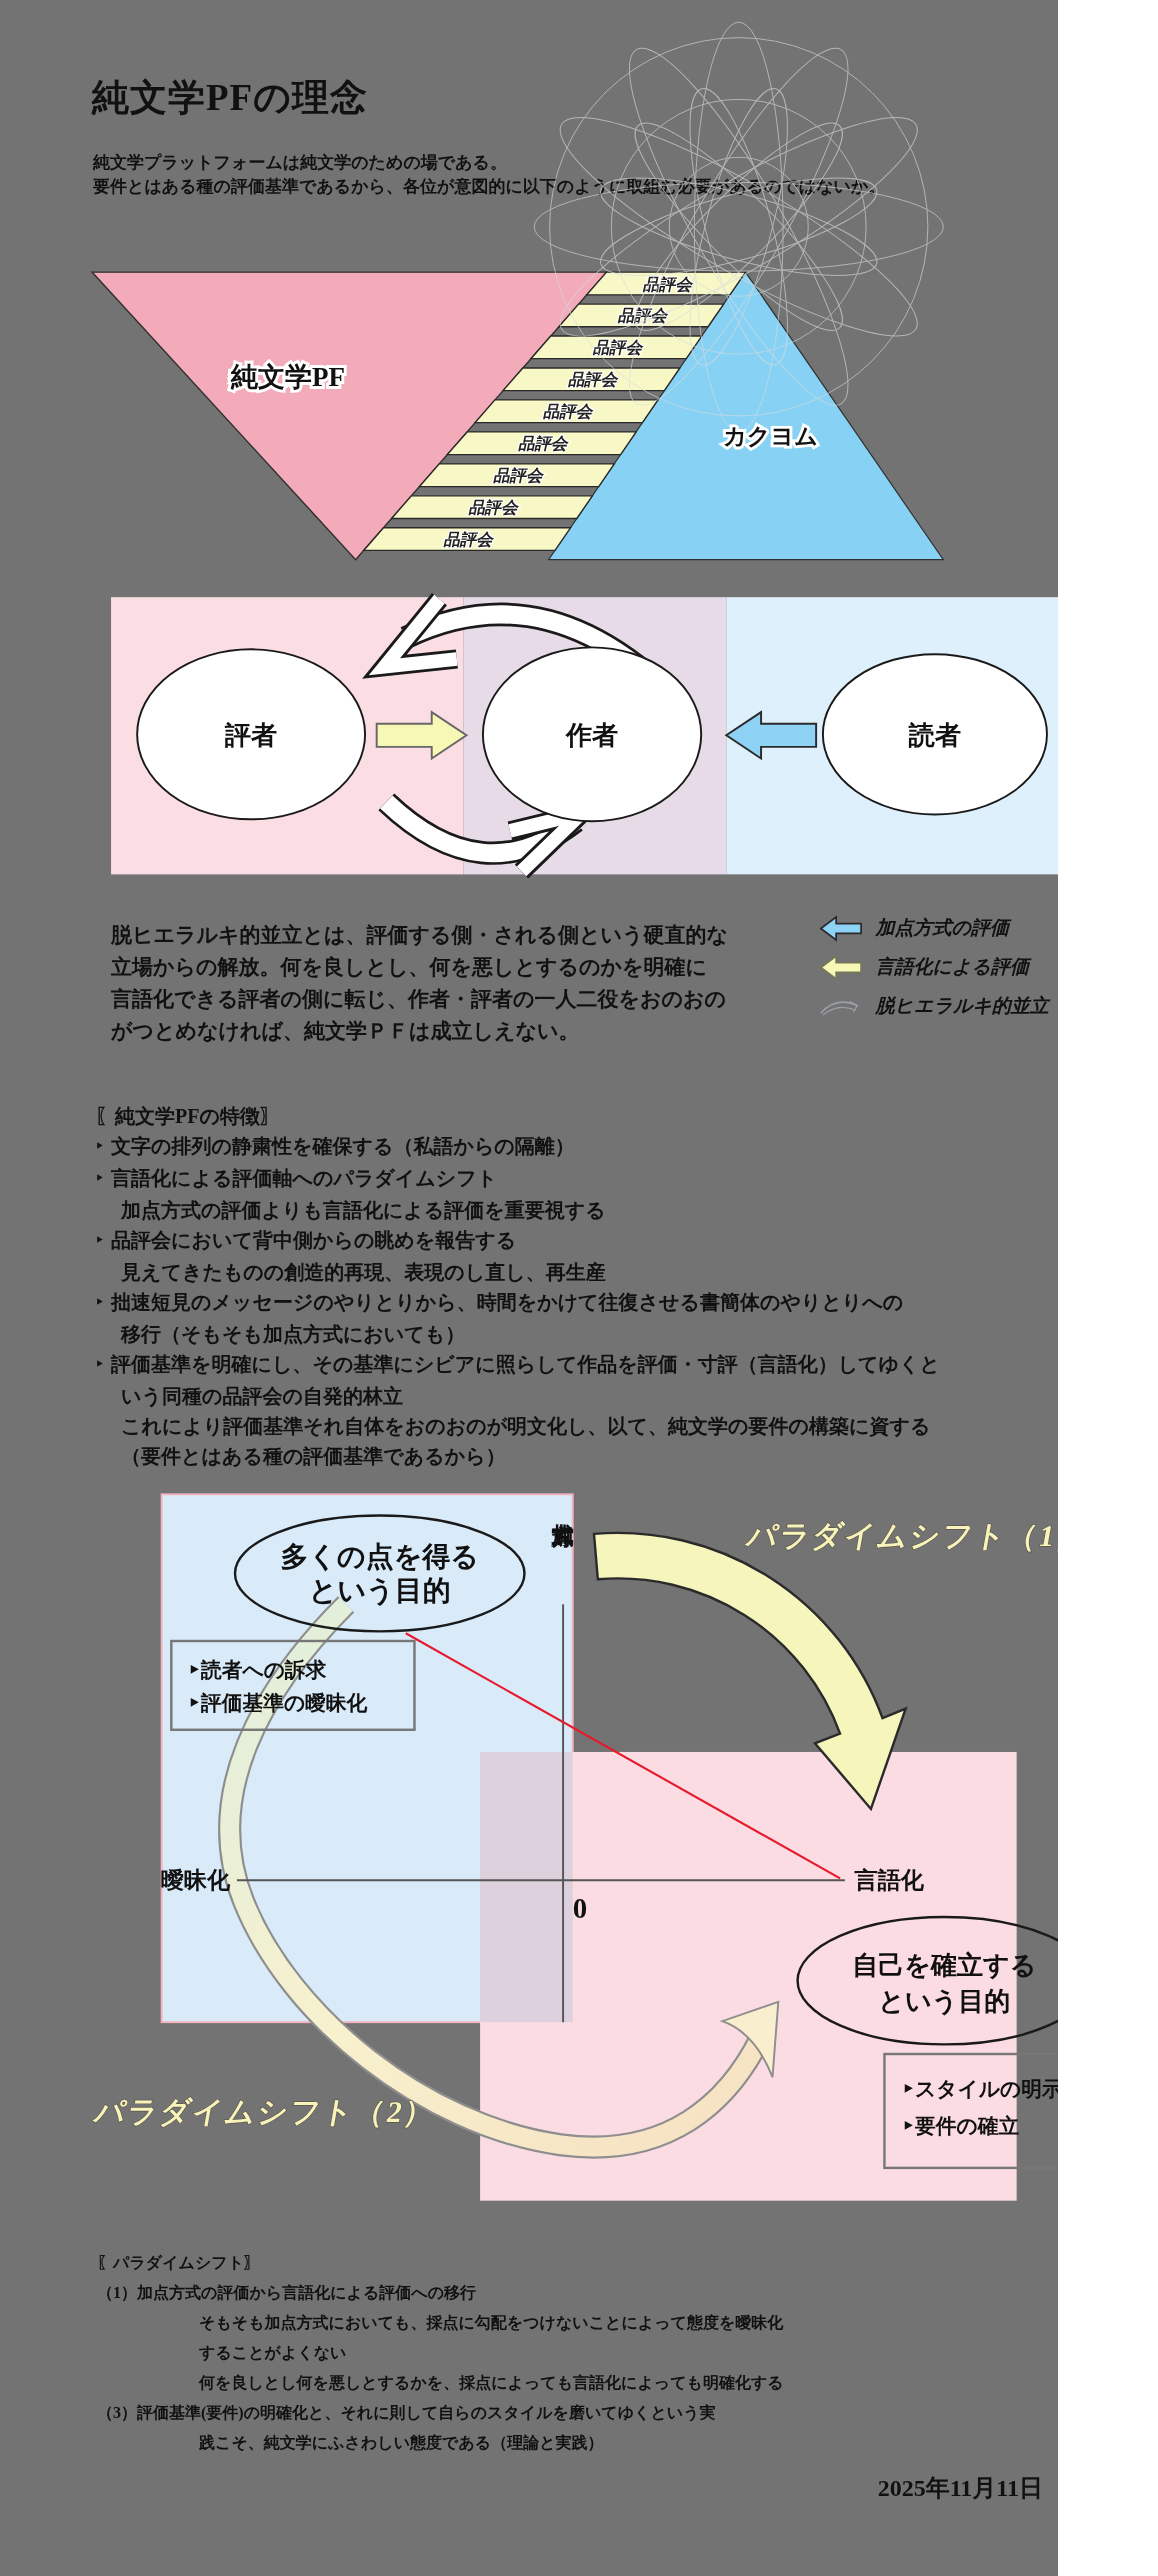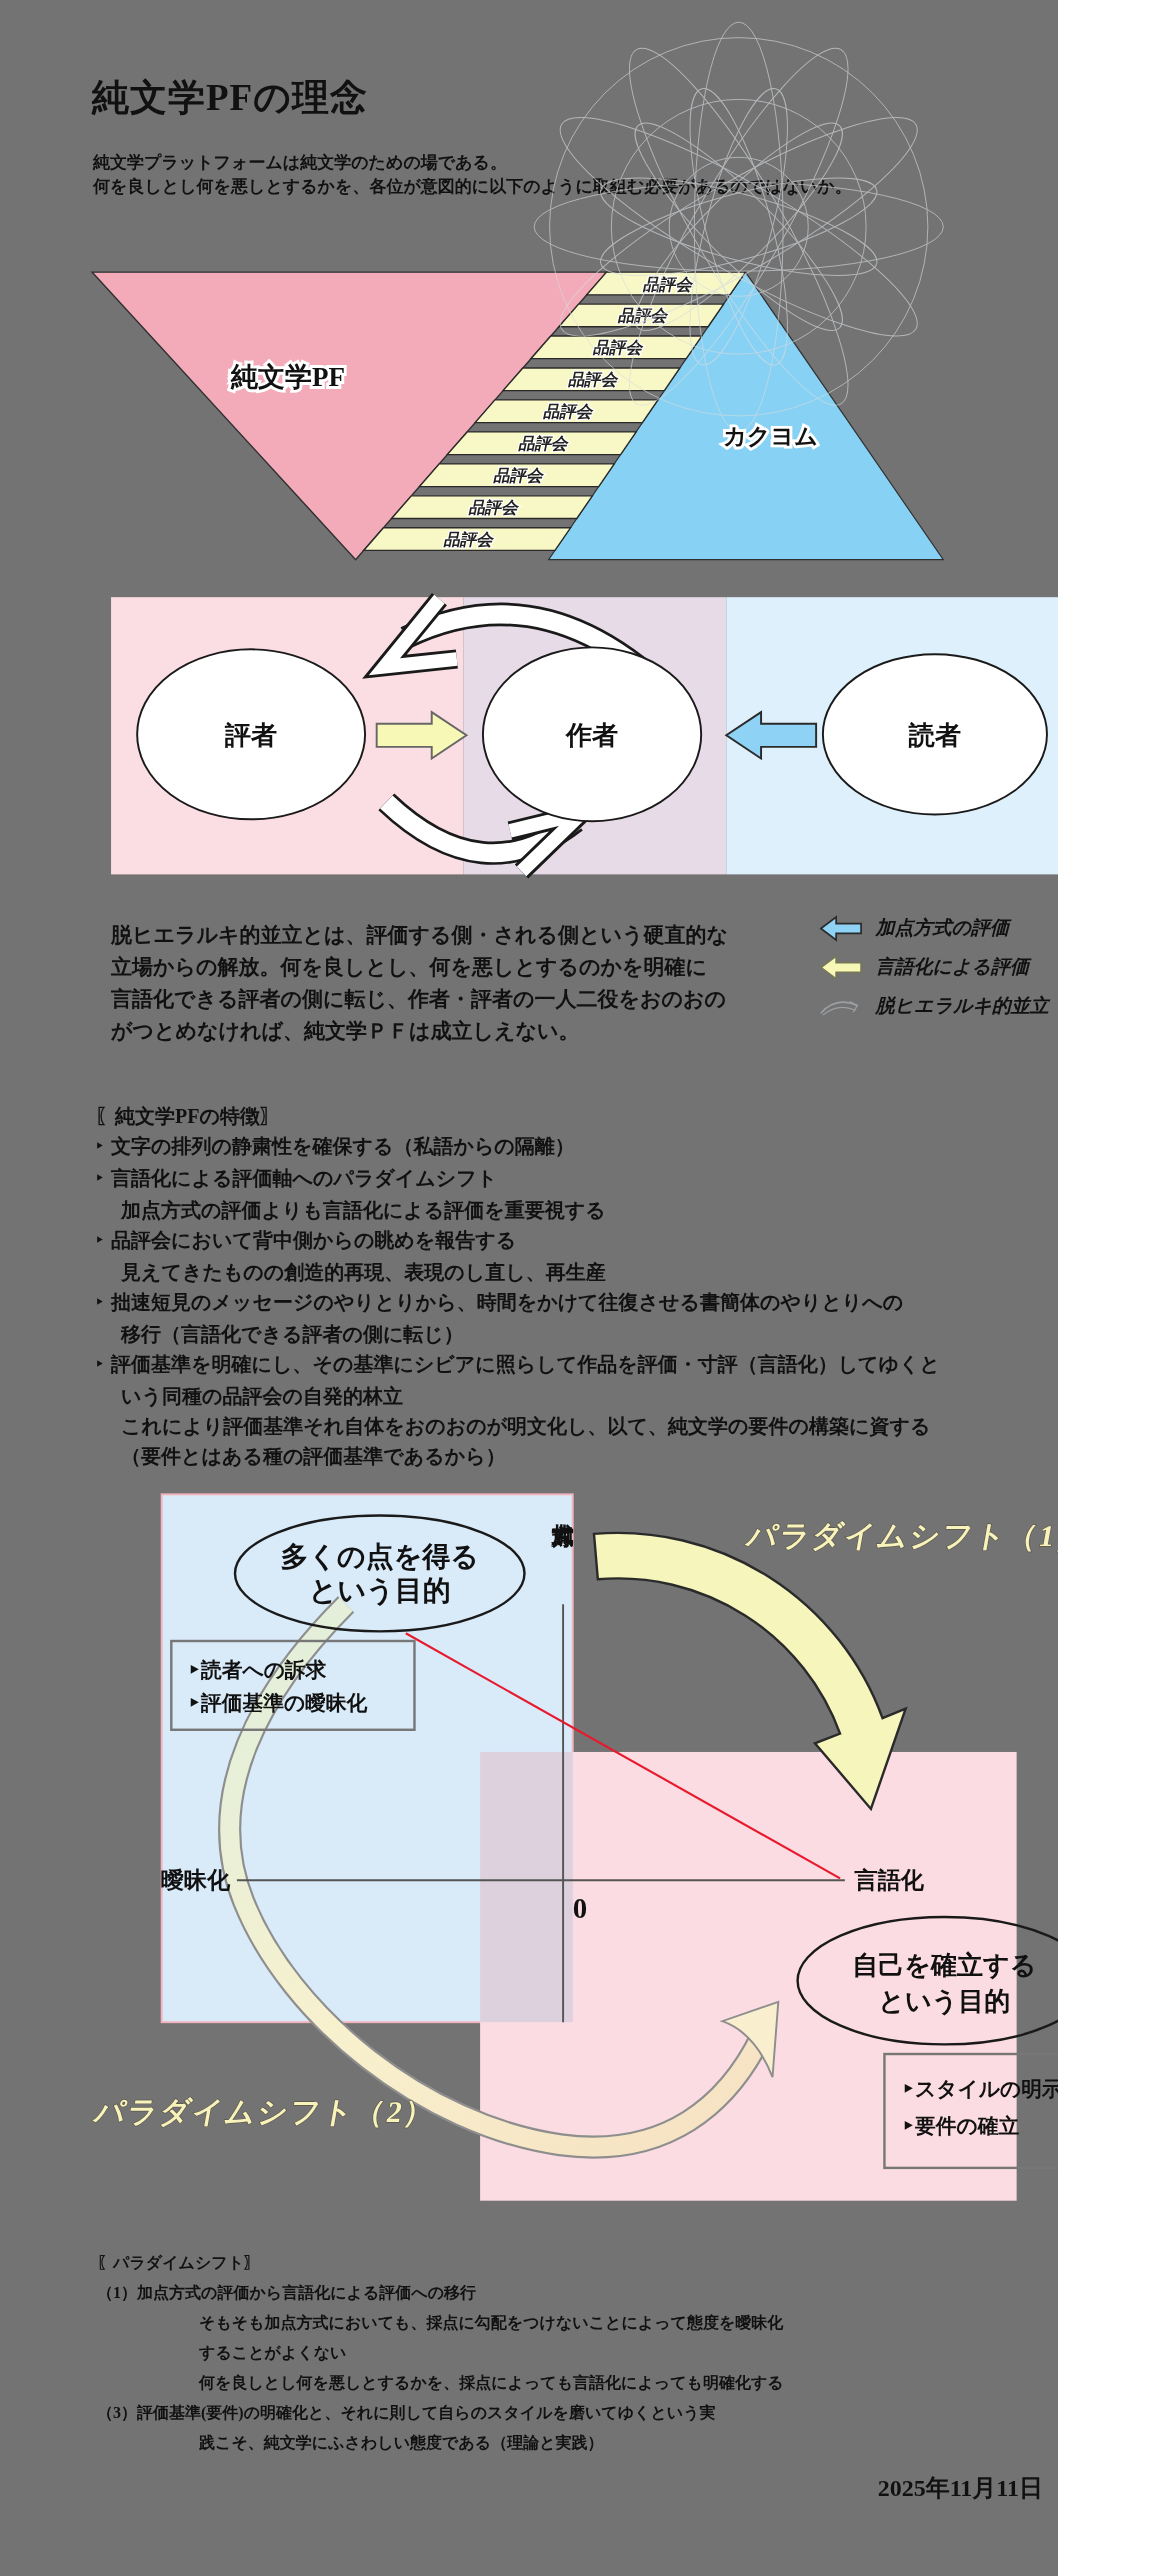--- a/index.html
+++ b/index.html
@@ -24,21 +24,21 @@
   svg text{font-family:"Liberation Serif","DejaVu Serif",serif;font-weight:700;}
 </style>
 </head>
 <body>
 
 <div id="page">
 
   <div id="title" class="abs">純文学PFの理念</div>
   <div id="intro" class="abs">
     <div>純文学プラットフォームは純文学のための場である。</div>
-    <div>何を良しとし何を悪しとするかを、各位が意図的に以下のように取組む必要があるのではないか。</div>
+    <div>要件とはある種の評価基準であるから、各位が意図的に以下のように取組む必要があるのではないか。</div>
   </div>
 
   <svg class="abs" style="left:0;top:0" width="1159" height="579" viewBox="0 0 1200 600">
     <polygon points="95,282 628,282 368,580" fill="#f3abb9" stroke="#303030" stroke-width="1.5"></polygon>
     <polygon points="772,282 977,580 568,580" fill="#87d2f4" stroke="#303030" stroke-width="1.2"></polygon>
     <g id="bands">
         <polygon points="628.0,282.0 772.0,282.0 755.9,305.5 607.5,305.5" fill="#f8f8c6" stroke="#2a2a2a" stroke-width="1.4"></polygon>
         <g transform="translate(690.9,300.0)">
           <text transform="skewX(-12)" text-anchor="middle" font-size="17" fill="#222" stroke="#fff" stroke-width="2.5" paint-order="stroke">品評会</text>
         </g>
@@ -160,21 +160,21 @@
 
   <div id="features" class="abs">
     <div>〖純文学PFの特徴〗</div>
     <div id="features-list">
         <div class="f-line bullet"><span class="f-bullet">‣</span><span>文字の排列の静粛性を確保する（私語からの隔離）</span></div>
         <div class="f-line bullet"><span class="f-bullet">‣</span><span>言語化による評価軸へのパラダイムシフト</span></div>
         <div class="f-line cont"><span>加点方式の評価よりも言語化による評価を重要視する</span></div>
         <div class="f-line bullet"><span class="f-bullet">‣</span><span>品評会において背中側からの眺めを報告する</span></div>
         <div class="f-line cont"><span>見えてきたものの創造的再現、表現のし直し、再生産</span></div>
         <div class="f-line bullet"><span class="f-bullet">‣</span><span>拙速短見のメッセージのやりとりから、時間をかけて往復させる書簡体のやりとりへの</span></div>
-        <div class="f-line cont"><span>移行（言語化できる評者の側に転じ）</span></div>
+        <div class="f-line cont"><span>移行（そもそも加点方式においても）</span></div>
         <div class="f-line bullet"><span class="f-bullet">‣</span><span>評価基準を明確にし、その基準にシビアに照らして作品を評価・寸評（言語化）してゆくと</span></div>
         <div class="f-line cont"><span>いう同種の品評会の自発的林立</span></div>
         <div class="f-line cont"><span>これにより評価基準それ自体をおのおのが明文化し、以て、純文学の要件の構築に資する</span></div>
         <div class="f-line cont"><span>（要件とはある種の評価基準であるから）</span></div>
       </div>
   </div>
 
   <svg class="abs" style="left:0;top:1448px" width="1159" height="772" viewBox="0 0 1200 800">
     <defs>
       <linearGradient id="g2" gradientUnits="userSpaceOnUse" x1="300" y1="180" x2="760" y2="700">

